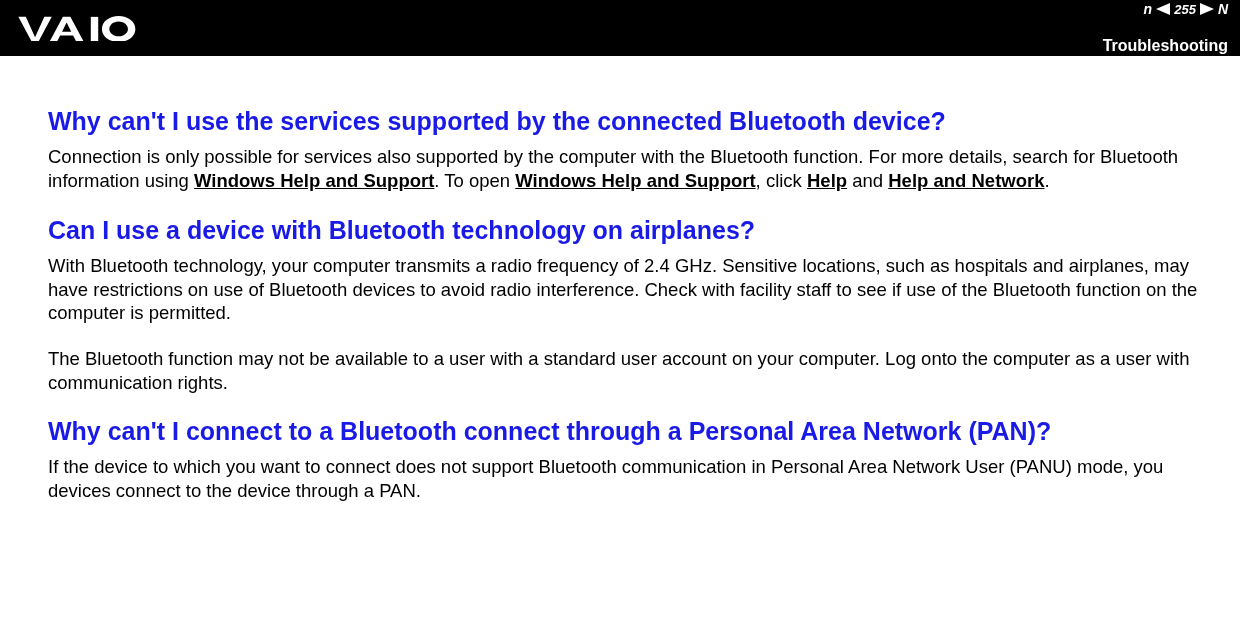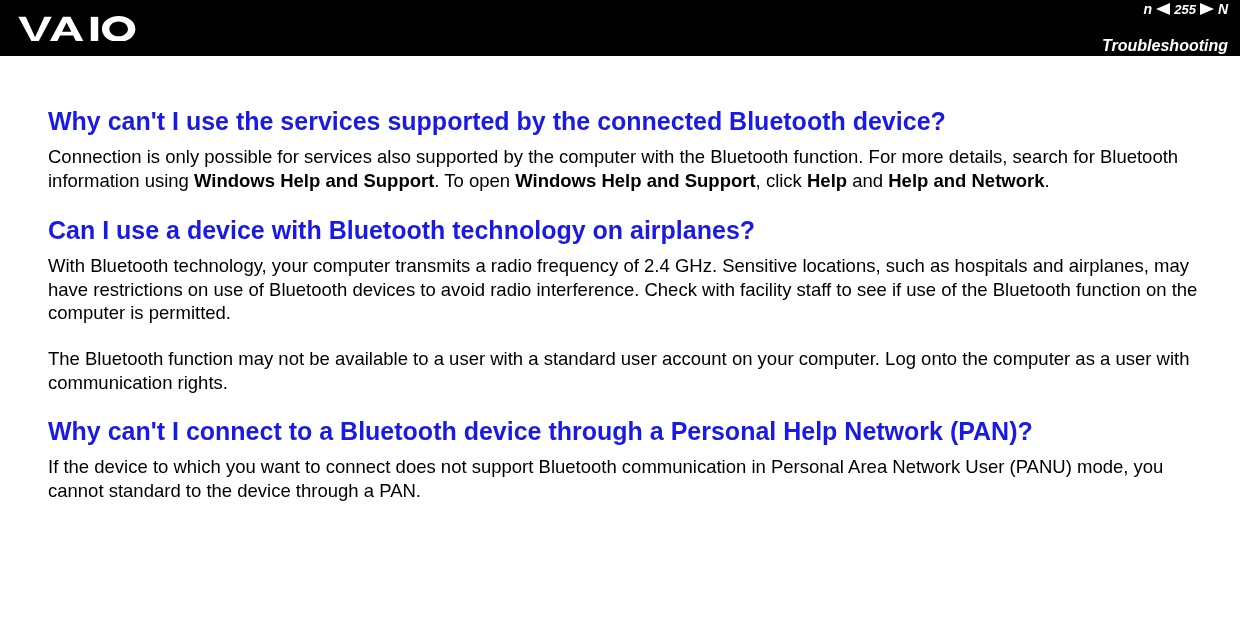--- a/index.html
+++ b/index.html
@@ -65,40 +65,40 @@
     .page-nav .n-left,
     .page-nav .n-right {
       font-style: italic;
       font-weight: bold;
       font-size: 14px;
     }
     .section-label {
       font-weight: bold;
       font-size: 16px;
       margin-top: 20px;
-      font-style: italic;
     }
     .content {
       padding: 50px 36px 0 48px;
     }
     .question {
       color: #1a1ae6;
       font-size: 25px;
       font-weight: bold;
       margin-bottom: 8px;
       line-height: 1.25;
     }
     .answer {
       color: #000000;
       font-size: 18.5px;
       line-height: 1.28;
       margin-bottom: 22px;
     }
     .answer strong {
       font-weight: bold;
+      text-decoration: underline;
     }
   </style>
 </head>
 <body>
 
 <div class="header">
   <div class="logo">
     <svg viewBox="0 0 150 28" width="140">
       <path d="M 0 2 L 8 2 L 18 24 L 28 2 L 36 2 L 22 28 L 14 28 Z" fill="#ffffff"></path>
       <path d="M 48 2 L 56 2 L 70 28 L 62 28 L 59 22 L 45 22 L 42 28 L 34 28 Z M 52 8 L 47 18 L 57 18 Z" fill="#ffffff"></path>
@@ -120,15 +120,15 @@
 
 <div class="content">
   <h2 class="question">Why can't I use the services supported by the connected Bluetooth device?</h2>
   <p class="answer">Connection is only possible for services also supported by the computer with the Bluetooth function. For more details, search for Bluetooth information using <strong>Windows Help and Support</strong>. To open <strong>Windows Help and Support</strong>, click <strong>Help</strong> and <strong>Help and Network</strong>.</p>
 
   <h2 class="question">Can I use a device with Bluetooth technology on airplanes?</h2>
   <p class="answer">With Bluetooth technology, your computer transmits a radio frequency of 2.4 GHz. Sensitive locations, such as hospitals and airplanes, may have restrictions on use of Bluetooth devices to avoid radio interference. Check with facility staff to see if use of the Bluetooth function on the computer is permitted.</p>
 
   <p class="answer">The Bluetooth function may not be available to a user with a standard user account on your computer. Log onto the computer as a user with communication rights.</p>
 
-  <h2 class="question">Why can't I connect to a Bluetooth device through a Personal Help Network (PAN)?</h2>
-  <p class="answer">If the device to which you want to connect does not support Bluetooth communication in Personal Area Network User (PANU) mode, you cannot standard to the device through a PAN.</p>
+  <h2 class="question">Why can't I connect to a Bluetooth connect through a Personal Area Network (PAN)?</h2>
+  <p class="answer">If the device to which you want to connect does not support Bluetooth communication in Personal Area Network User (PANU) mode, you devices connect to the device through a PAN.</p>
 </div>
 
 </body></html>

